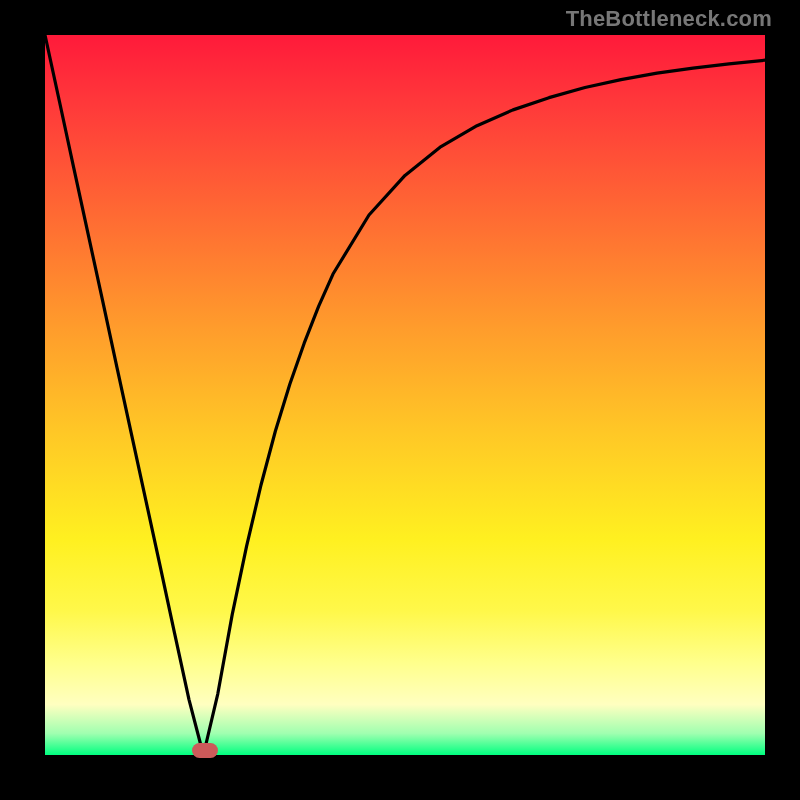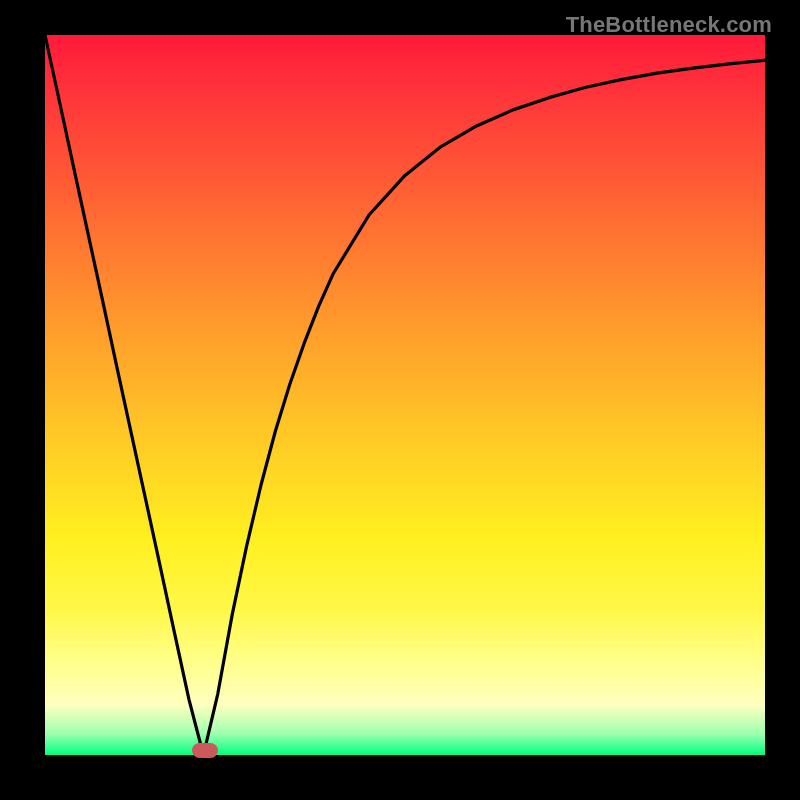--- a/index.html
+++ b/index.html
@@ -31,21 +31,21 @@
       #fff020 70%,
       #fff84a 80%,
       #ffff8a 87%,
       #ffffc0 93%,
       #a0ffb0 97%,
       #00ff80 100%
     );
   }
   .watermark {
     position: absolute;
-    top: 12px;
+    top: 6px;
     right: 28px;
     font-family: Arial, Helvetica, sans-serif;
     font-size: 22px;
     font-weight: 600;
     color: #777;
     letter-spacing: 0.2px;
   }
   .marker {
     position: absolute;
     background: #cc5a5a;

